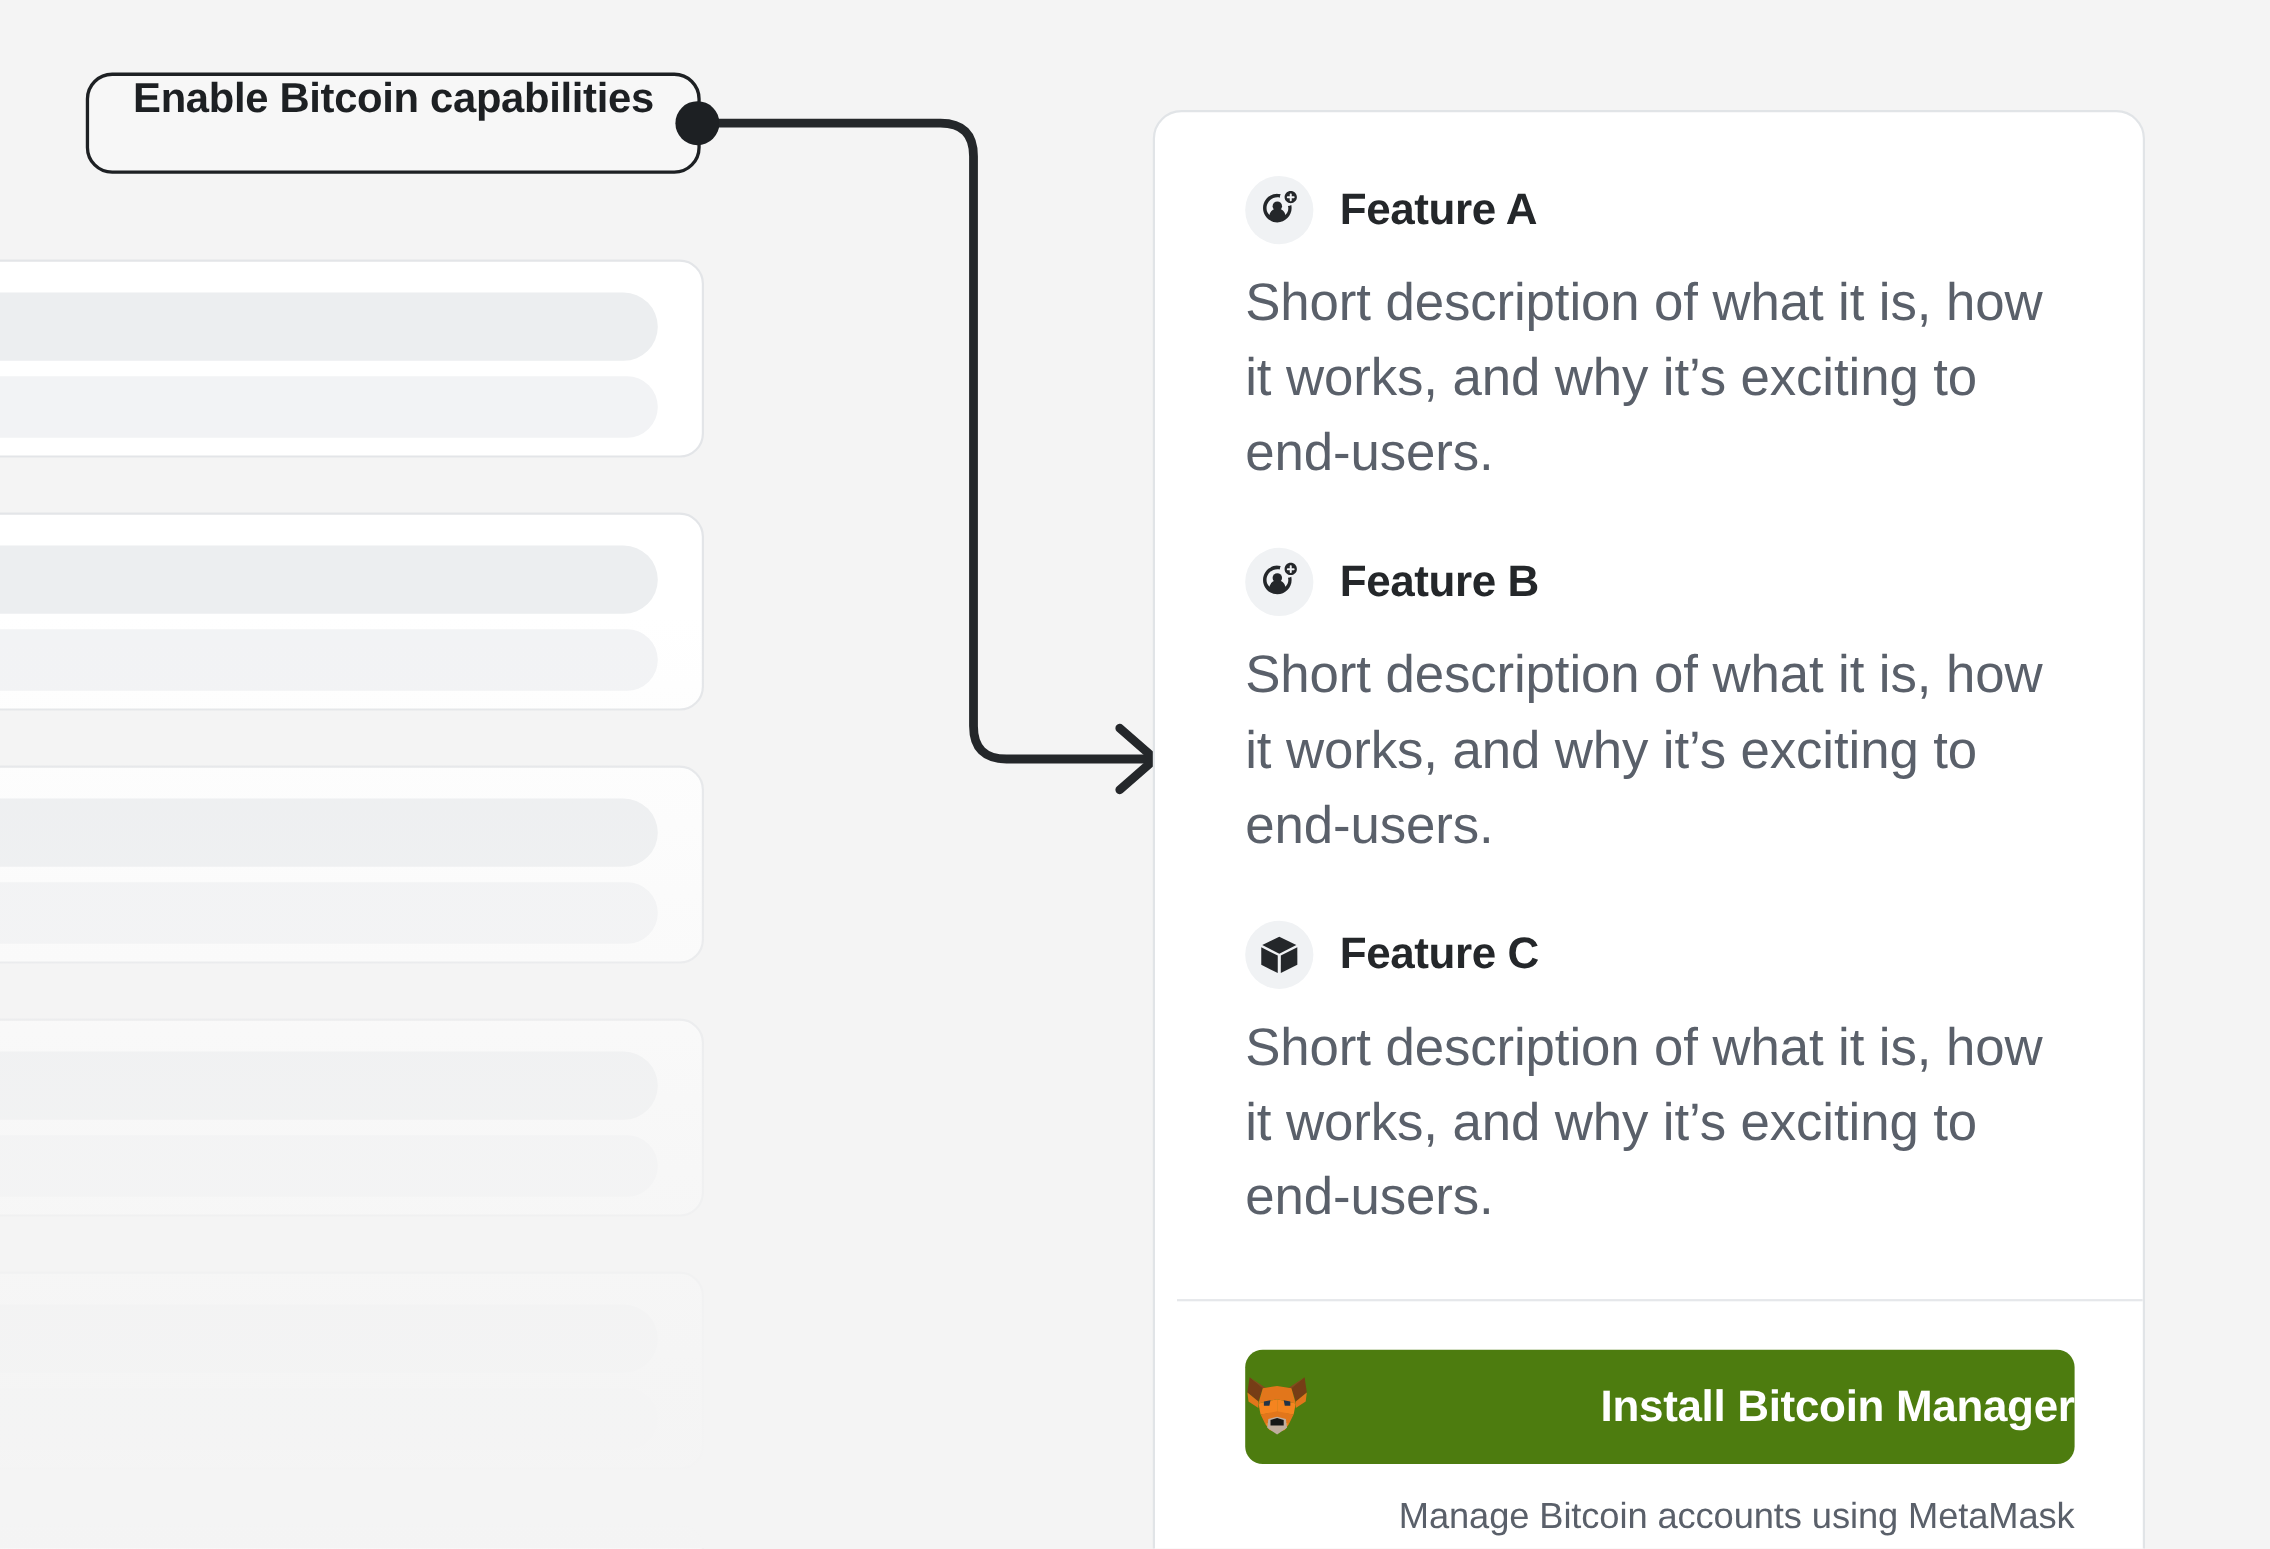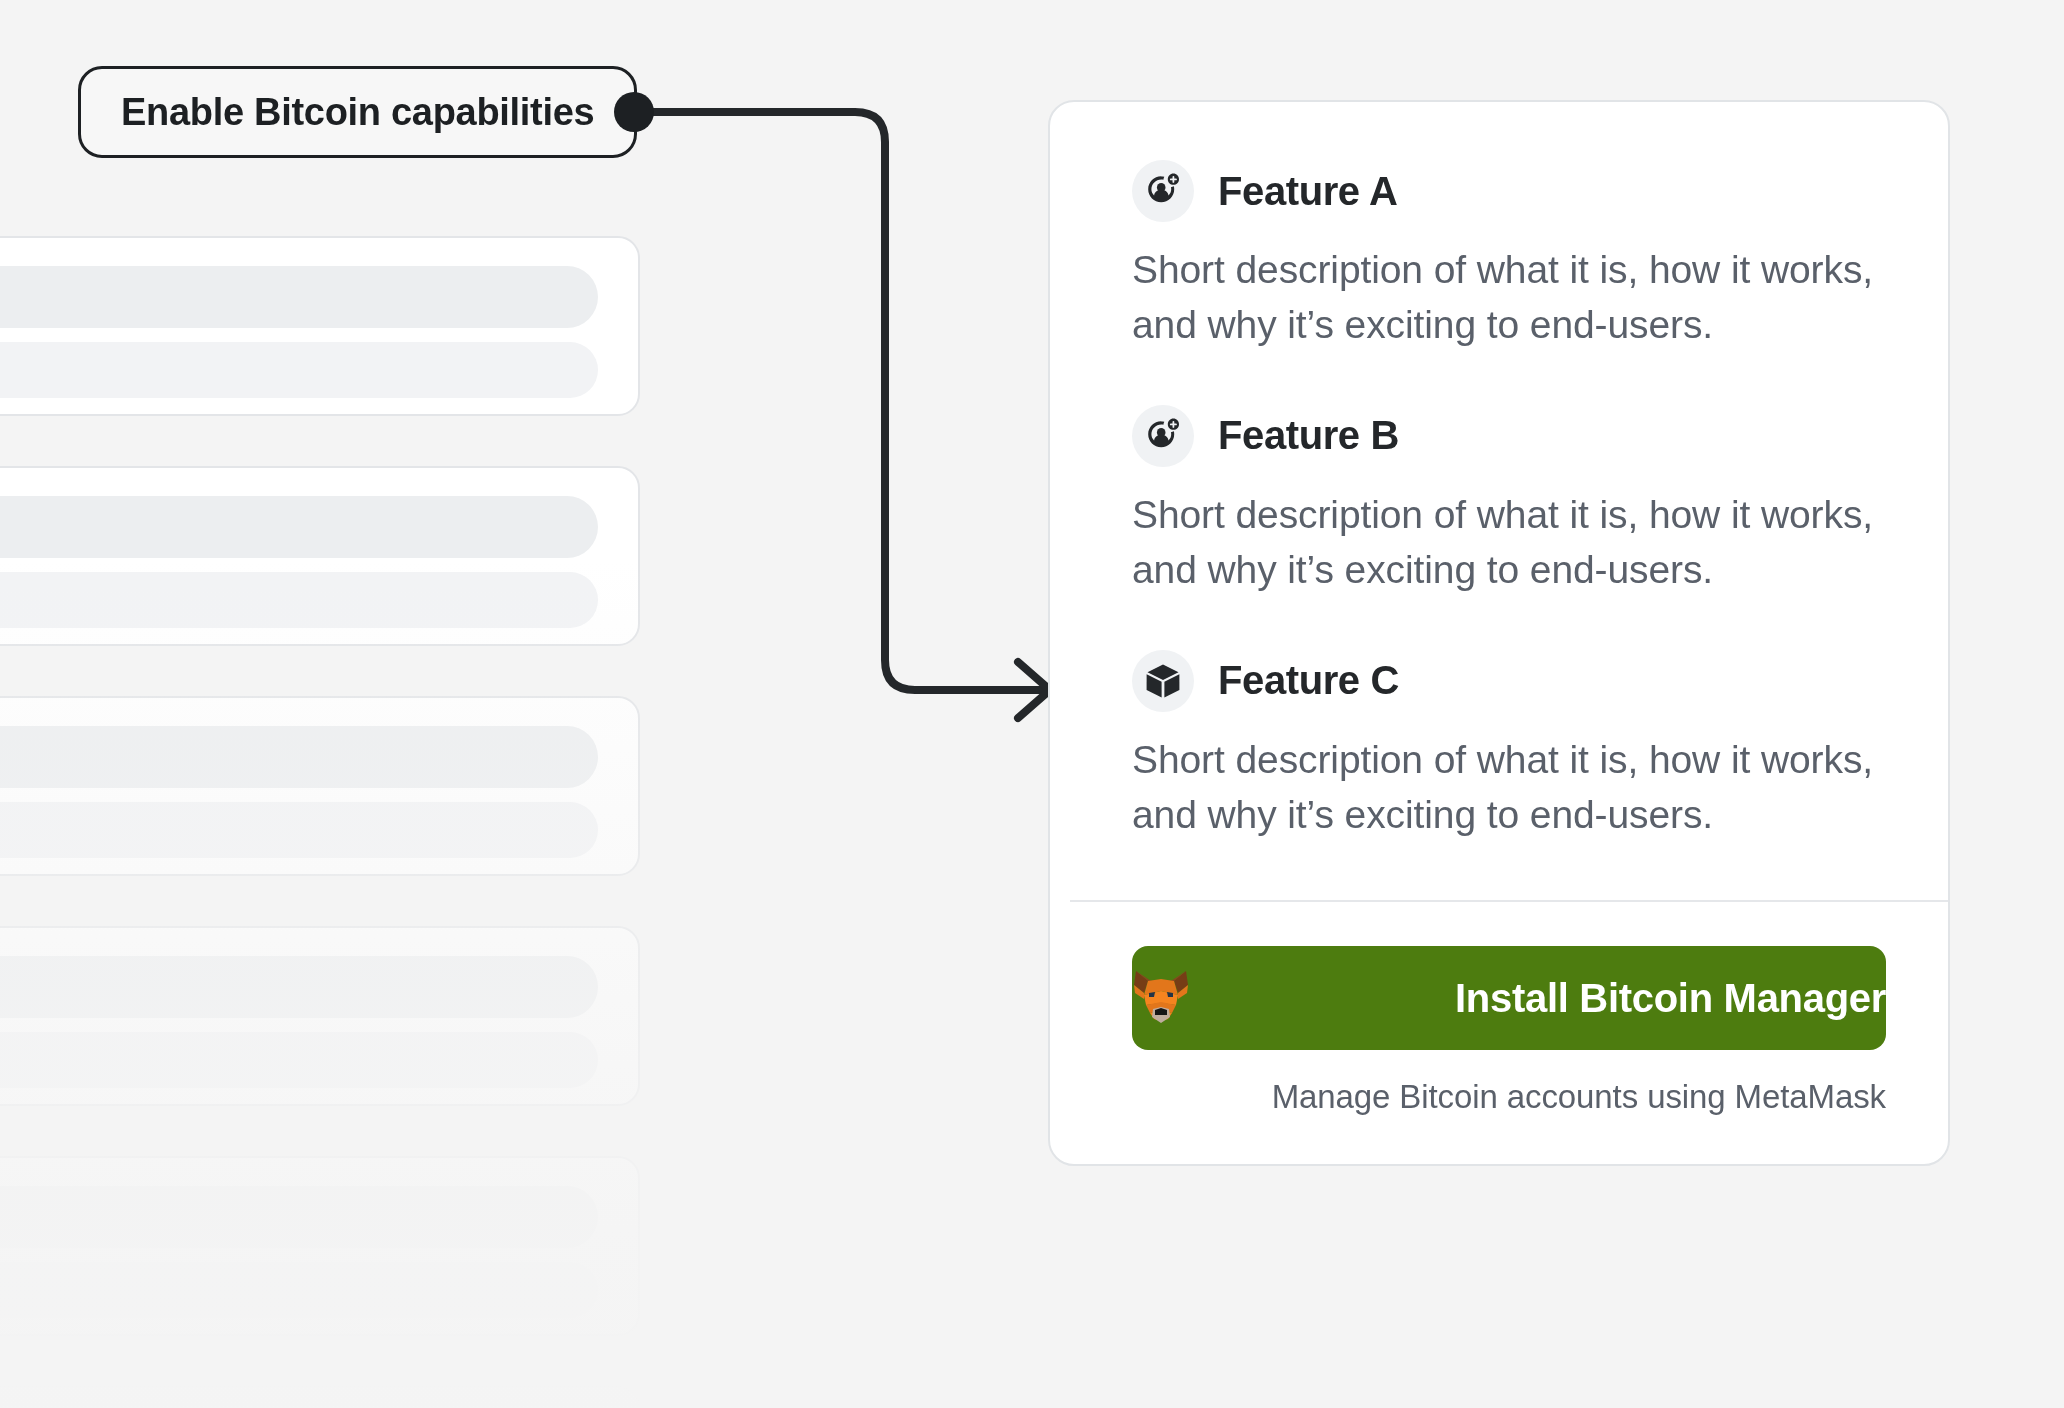--- a/index.html
+++ b/index.html
@@ -68,21 +68,21 @@
 
   
   #callout {
     position: absolute;
     left: 78px;
     top: 66px;
     box-sizing: border-box;
     height: 92px;
     padding: 0 40px;
     display: flex;
-    align-items: center;
+    align-items: flex-start;
     background: #f7f7f7;
     border: 3px solid #1d2023;
     border-radius: 24px;
   }
   #callout .label {
     font-size: 38px;
     font-weight: 600;
     color: #1d2023;
     letter-spacing: -0.3px;
     white-space: nowrap;
@@ -137,21 +137,21 @@
     justify-content: center;
   }
   .feature-title {
     font-size: 40px;
     font-weight: 700;
     color: #24272a;
     letter-spacing: -0.4px;
   }
   .feature-desc {
     margin-top: 20px;
-    font-size: 39px;
+    font-size: 48px;
     line-height: 1.42;
     color: #5a606a;
     max-width: 790px;
     letter-spacing: -0.1px;
   }
 
   #card-divider {
     height: 2px;
     background: #e5e7ea;
     width: 100%;

